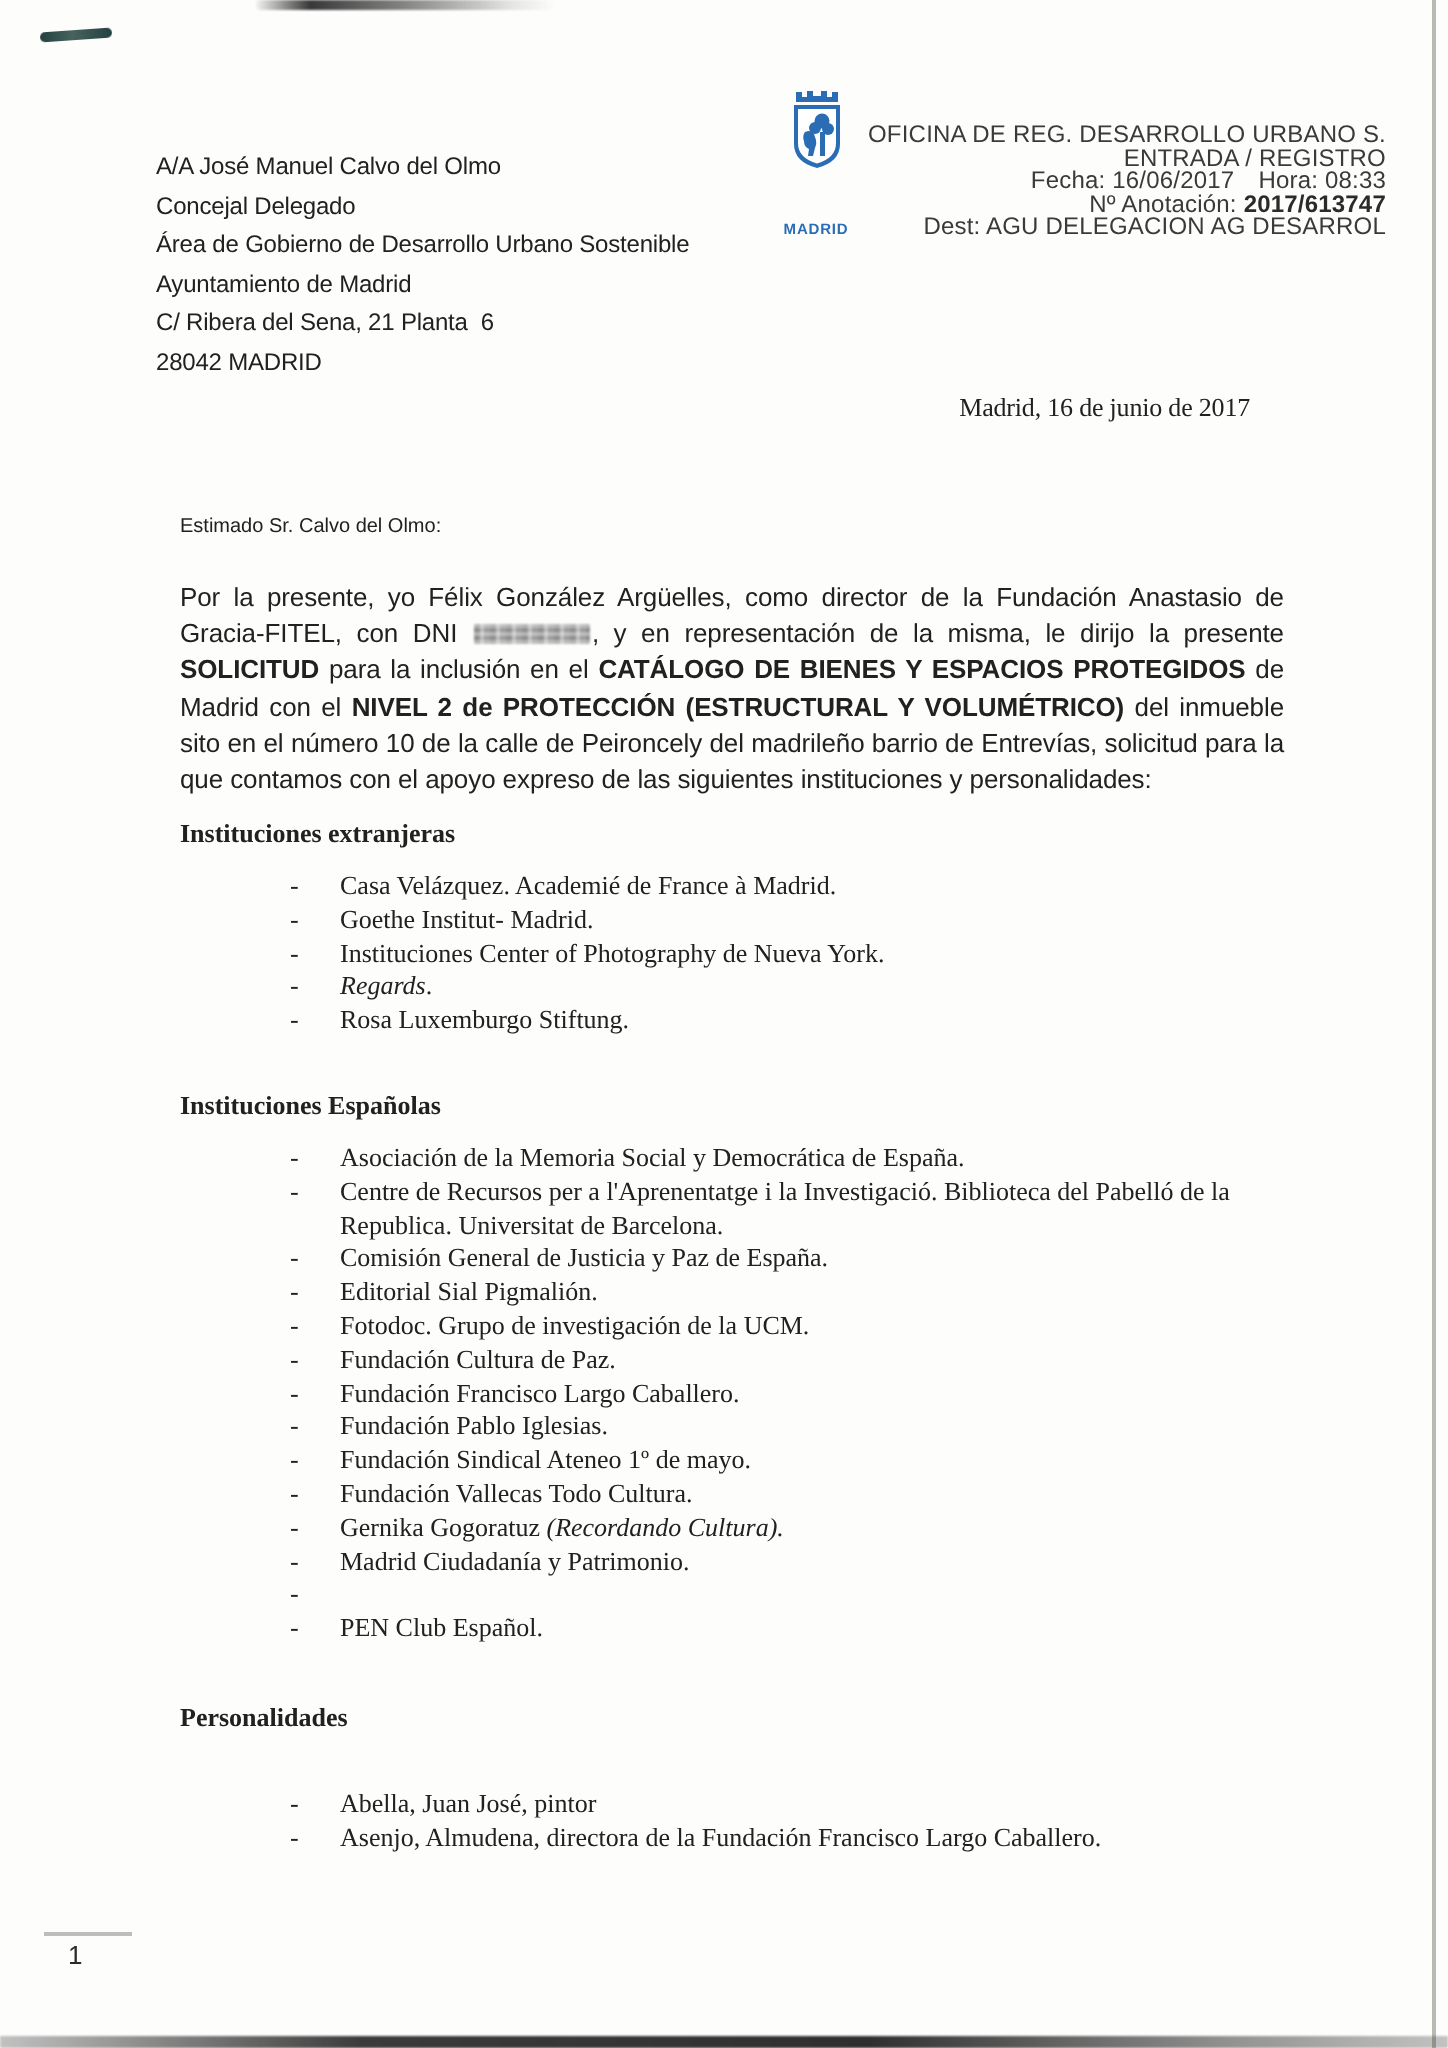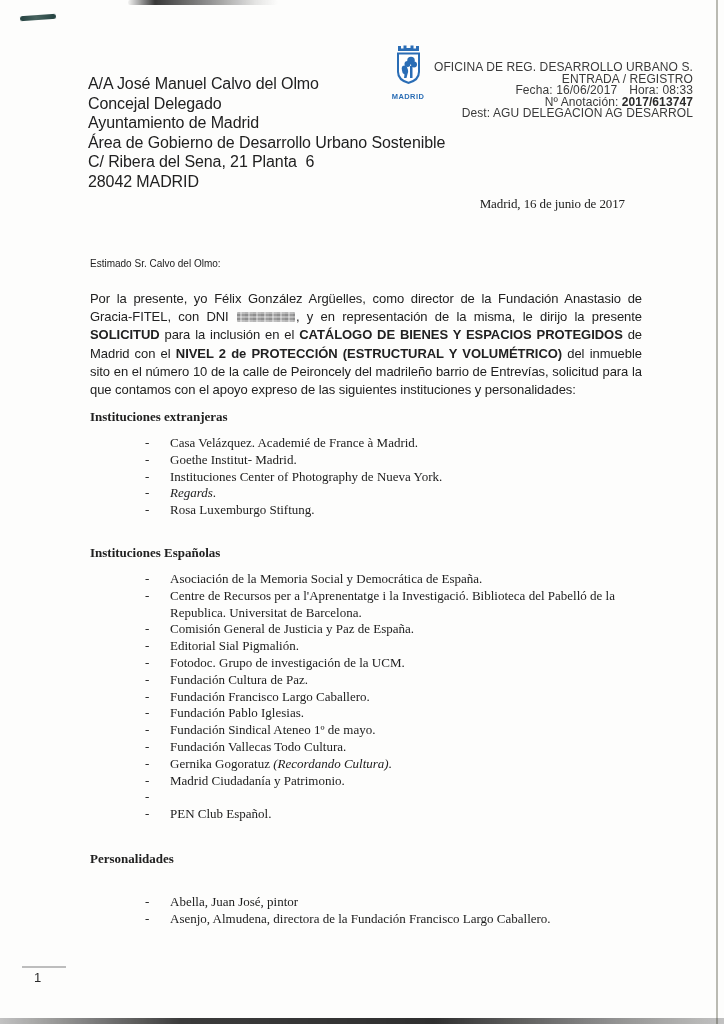--- a/index.html
+++ b/index.html
@@ -30,31 +30,31 @@
     position:absolute;left:716px;top:0;width:2px;height:1024px;
     background:#a9a99f;opacity:.8;
   }
   .scan-bottom-bar{
     position:absolute;left:0;bottom:0;width:724px;height:6px;
     background:linear-gradient(90deg,rgba(20,20,20,.25),rgba(25,25,25,.85) 25%,rgba(25,25,25,.9) 60%,rgba(40,40,40,.5) 85%,rgba(60,60,60,.3));
     filter:blur(.4px);
   }
   
   .recipient{
-    position:absolute;left:88px;top:74px;
-    font-size:16px;line-height:19.5px;letter-spacing:-.1px;
+    position:absolute;left:78px;top:74px;
+    font-size:12px;line-height:19.5px;letter-spacing:-.1px;
     white-space:pre-wrap;
   }
   
   .stamp{position:absolute;left:386px;top:44px;display:flex;}
   .stamp-logo-wrap{width:44px;text-align:center;}
   .stamp-logo{display:block;margin:0 auto;}
   .stamp-brand{
     font-size:7.5px;font-weight:bold;color:#2a6db5;
-    letter-spacing:.4px;margin-top:6px;
+    letter-spacing:.4px;margin-top:24px;
   }
   .stamp-text{
     margin-left:4px;padding-top:18px;
     font-size:12px;line-height:11.5px;color:#3a3a3a;
     letter-spacing:.1px;white-space:nowrap;text-align:right;
   }
   .stamp-text .sep{display:inline-block;width:12px;}
   .stamp-text .bold{font-weight:bold;color:#2b2b2b;}
   
   .dateline{
@@ -103,21 +103,21 @@
 </head>
 <body>
 
 <div class="page">
 
   <div class="scan-top-streak"></div>
   <div class="scan-pen-mark"></div>
   <div class="scan-right-edge"></div>
   <div class="scan-bottom-bar"></div>
 
-  <div class="recipient"><div>A/A José Manuel Calvo del Olmo</div><div>Concejal Delegado</div><div>Ayuntamiento de Madrid</div><div>Área de Gobierno de Desarrollo Urbano Sostenible</div><div>C/ Ribera del Sena, 21 Planta  6</div><div>28042 MADRID</div></div>
+  <div class="recipient"><div>A/A José Manuel Calvo del Olmo</div><div>Concejal Delegado</div><div>Área de Gobierno de Desarrollo Urbano Sostenible</div><div>Ayuntamiento de Madrid</div><div>C/ Ribera del Sena, 21 Planta  6</div><div>28042 MADRID</div></div>
 
   <div class="stamp">
     <div class="stamp-logo-wrap">
       <svg class="stamp-logo" width="27" height="42" viewBox="0 0 54 84">
         <g fill="#2a6db5">
 
           <path d="M6 14 L6 4 L12 4 L12 9 L17 9 L17 3 L23 3 L23 8 L31 8 L31 3 L37 3 L37 9 L42 9 L42 4 L48 4 L48 14 Z"></path>
 
           <path d="M4 17 L50 17 L50 56 Q50 74 27 80 Q4 74 4 56 Z"></path>
         </g>

